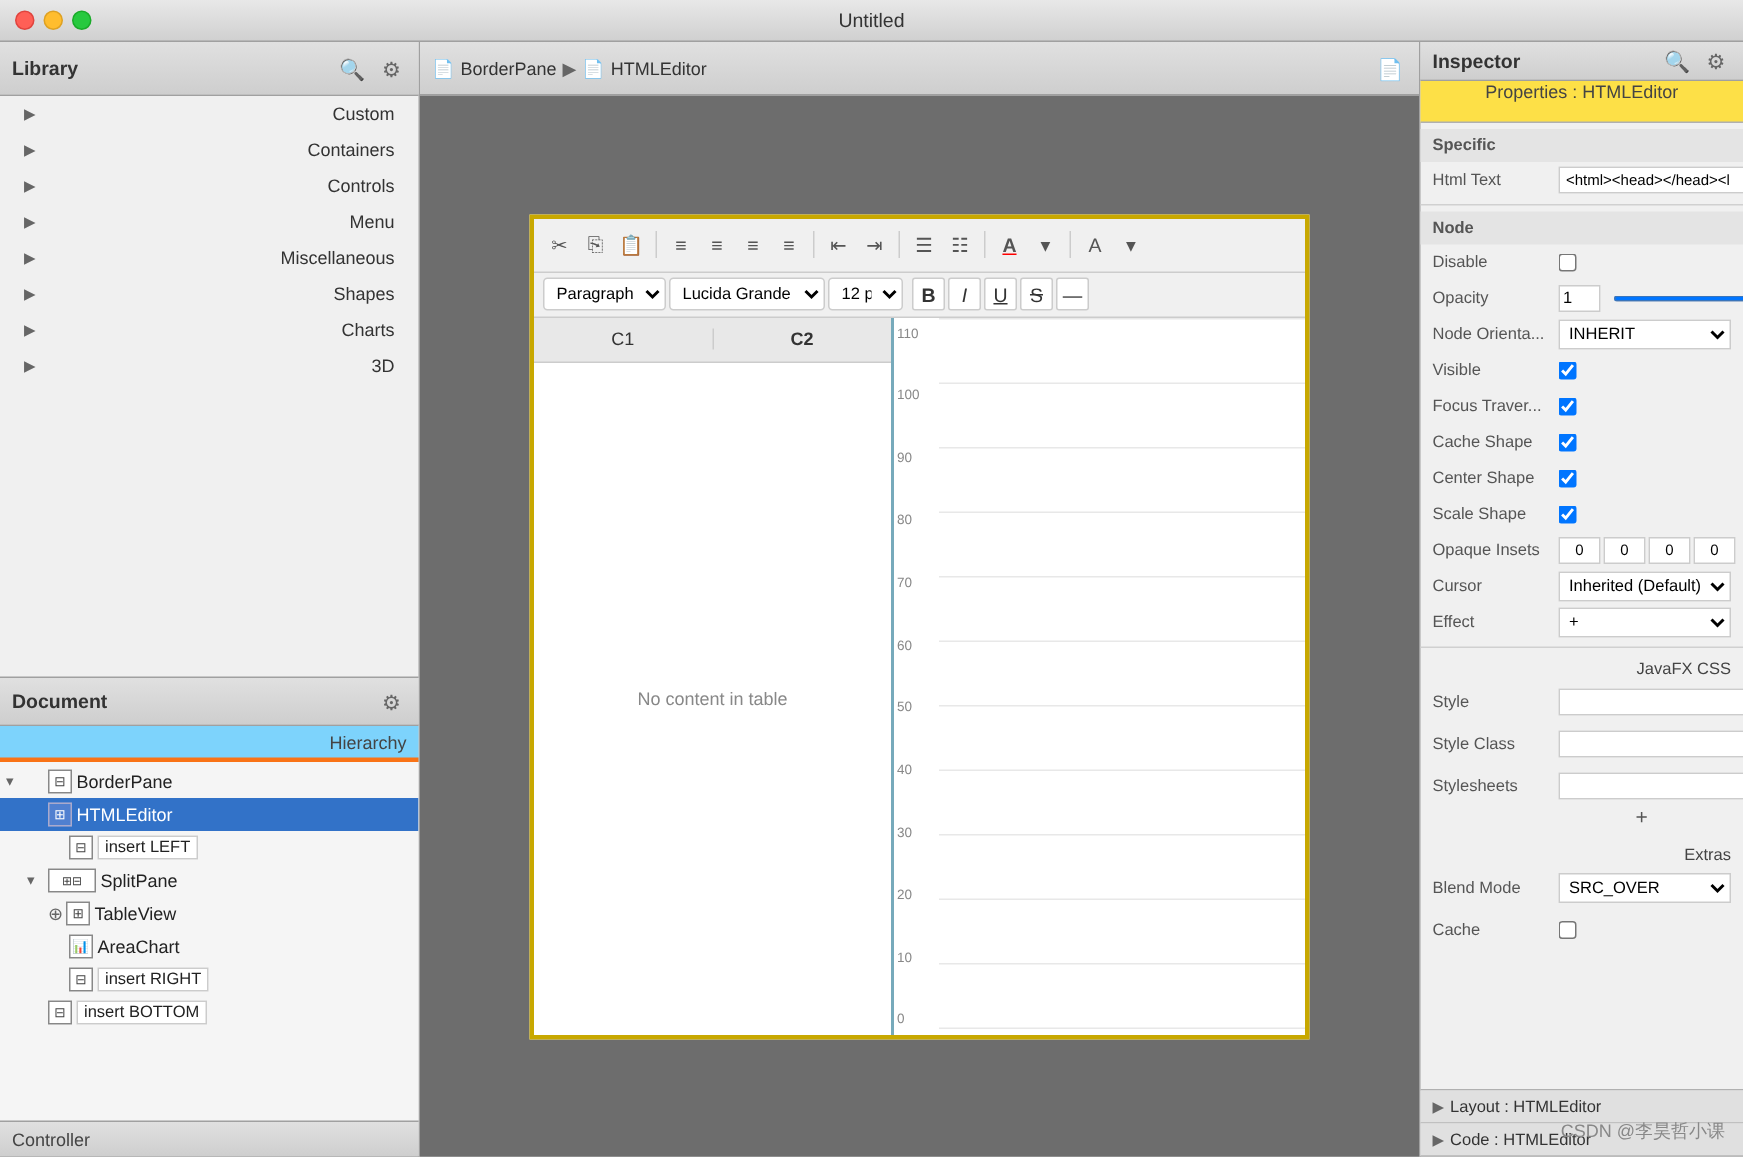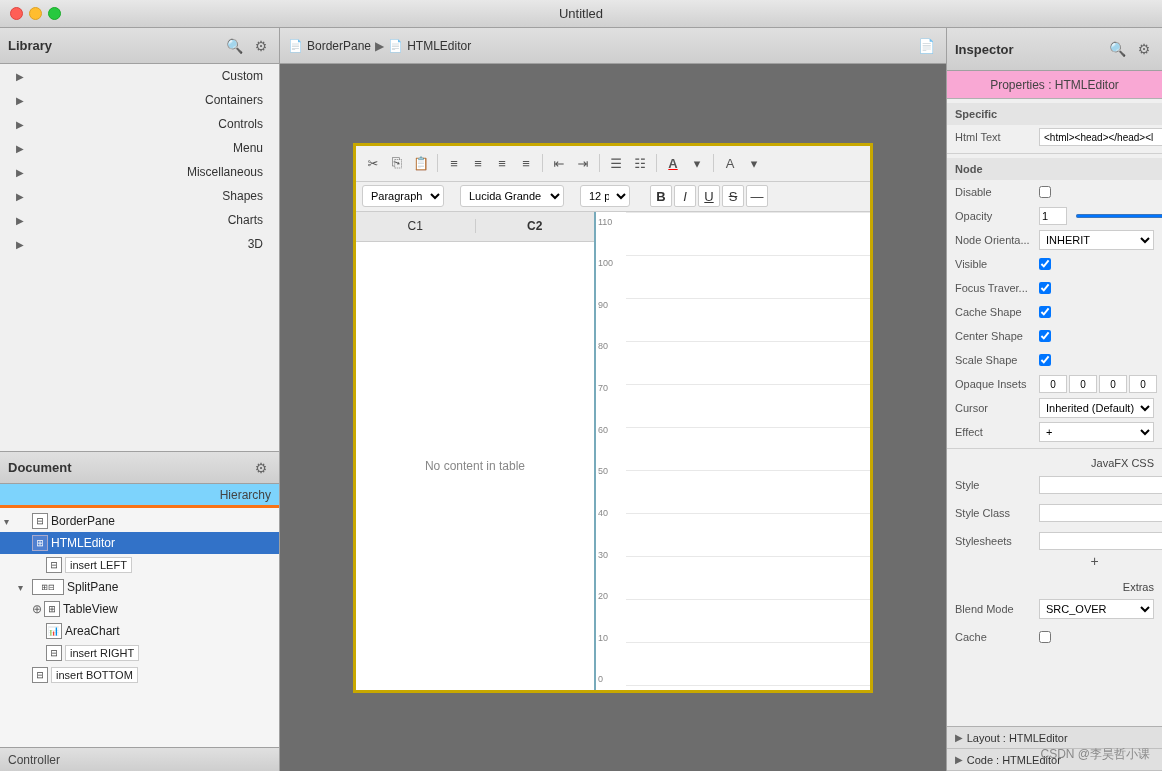--- a/index.html
+++ b/index.html
@@ -59,45 +59,45 @@
     .canvas-toolbar-right { margin-left: auto; }
     .toolbar-doc-btn { width: 22px; height: 22px; display: flex; align-items: center; justify-content: center; cursor: pointer; color: #555; font-size: 14px; }
 
     
     .canvas-area { flex: 1; display: flex; align-items: center; justify-content: center; overflow: hidden; }
     .editor-frame { width: 520px; height: 550px; background: white; border: 3px solid #c8a800; position: relative; }
     .html-editor { width: 100%; height: 100%; display: flex; flex-direction: column; }
     .html-toolbar { height: 36px; background: #f0f0f0; border-bottom: 1px solid #ccc; display: flex; align-items: center; padding: 0 6px; gap: 2px; }
     .html-tool-btn { width: 22px; height: 22px; display: flex; align-items: center; justify-content: center; cursor: pointer; color: #555; font-size: 13px; border: none; background: transparent; }
     .html-tool-sep { width: 1px; height: 18px; background: #ccc; margin: 0 3px; }
-    .html-format-bar { height: 30px; background: #f0f0f0; border-bottom: 1px solid #ccc; display: flex; align-items: center; padding: 0 6px; gap: 16px; }
+    .html-format-bar { height: 30px; background: #f0f0f0; border-bottom: 1px solid #ccc; display: flex; align-items: center; padding: 0 6px; gap: 2px; }
     .format-select { height: 22px; font-size: 11px; border: 1px solid #ccc; background: white; padding: 0 4px; border-radius: 3px; cursor: pointer; }
     .format-btn { width: 22px; height: 22px; display: flex; align-items: center; justify-content: center; cursor: pointer; color: #333; font-size: 13px; border: 1px solid #ccc; background: white; border-radius: 2px; }
     .format-btn.bold { font-weight: 700; }
     .format-btn.italic { font-style: italic; }
 
     
     .split-content { flex: 1; display: flex; overflow: hidden; }
     .left-split { width: 240px; border-right: 2px solid #7ab; display: flex; flex-direction: column; }
     .split-header { height: 30px; background: #e8e8e8; border-bottom: 1px solid #ccc; display: flex; align-items: center; }
     .col-header { flex: 1; text-align: center; font-size: 12px; color: #333; font-weight: 500; border-right: 1px solid #ccc; }
     .split-body { flex: 1; display: flex; align-items: center; justify-content: center; }
     .no-content-text { font-size: 12px; color: #888; }
     .right-split { flex: 1; background: white; position: relative; }
     .chart-area { width: 100%; height: 100%; position: relative; background: white; }
     .chart-y-axis { position: absolute; left: 0; top: 0; width: 30px; height: 100%; display: flex; flex-direction: column; justify-content: space-between; padding: 5px 2px; }
     .chart-grid { position: absolute; left: 30px; top: 0; right: 0; height: 100%; }
     .grid-line { position: absolute; left: 0; right: 0; border-top: 1px solid #e8e8e8; }
 
     
     .right-panel { width: 216px; background: #f0f0f0; border-left: 1px solid #a0a0a0; display: flex; flex-direction: column; }
-    .inspector-header { height: 43px; background: linear-gradient(to bottom, #e0e0e0, #cecece); border-bottom: 1px solid #a0a0a0; display: flex; align-items: center; padding: 0 8px; gap: 6px; }
+    .inspector-header { height: 26px; background: linear-gradient(to bottom, #e0e0e0, #cecece); border-bottom: 1px solid #a0a0a0; display: flex; align-items: center; padding: 0 8px; gap: 6px; }
     .inspector-title { font-size: 13px; font-weight: 600; color: #333; flex: 1; }
 
-    .properties-tab { height: 28px; background: #f9a8d4; border-bottom: 1px solid #b0b0b0; display: flex; align-items: center; justify-content: center; font-size: 12px; color: #444; }
+    .properties-tab { height: 28px; background: #fde047; border-bottom: 1px solid #b0b0b0; display: flex; align-items: flex-start; justify-content: center; font-size: 12px; color: #444; }
 
     .inspector-section { padding: 4px 0; border-bottom: 1px solid #d0d0d0; }
     .section-header { height: 22px; background: #e4e4e4; display: flex; align-items: center; padding: 0 8px; font-size: 11px; font-weight: 600; color: #555; }
     .prop-row { display: flex; align-items: center; height: 24px; padding: 0 8px; gap: 4px; }
     .prop-label { font-size: 11px; color: #555; width: 80px; flex-shrink: 0; }
     .prop-input { height: 18px; font-size: 11px; border: 1px solid #ccc; background: white; padding: 0 4px; flex: 1; }
     .prop-input-sm { height: 18px; font-size: 11px; border: 1px solid #ccc; background: white; padding: 0 2px; width: 30px; }
     .prop-select { height: 20px; font-size: 11px; border: 1px solid #ccc; background: white; padding: 0 2px; flex: 1; }
     .prop-checkbox { width: 12px; height: 12px; }
     .prop-slider { flex: 1; height: 4px; }

